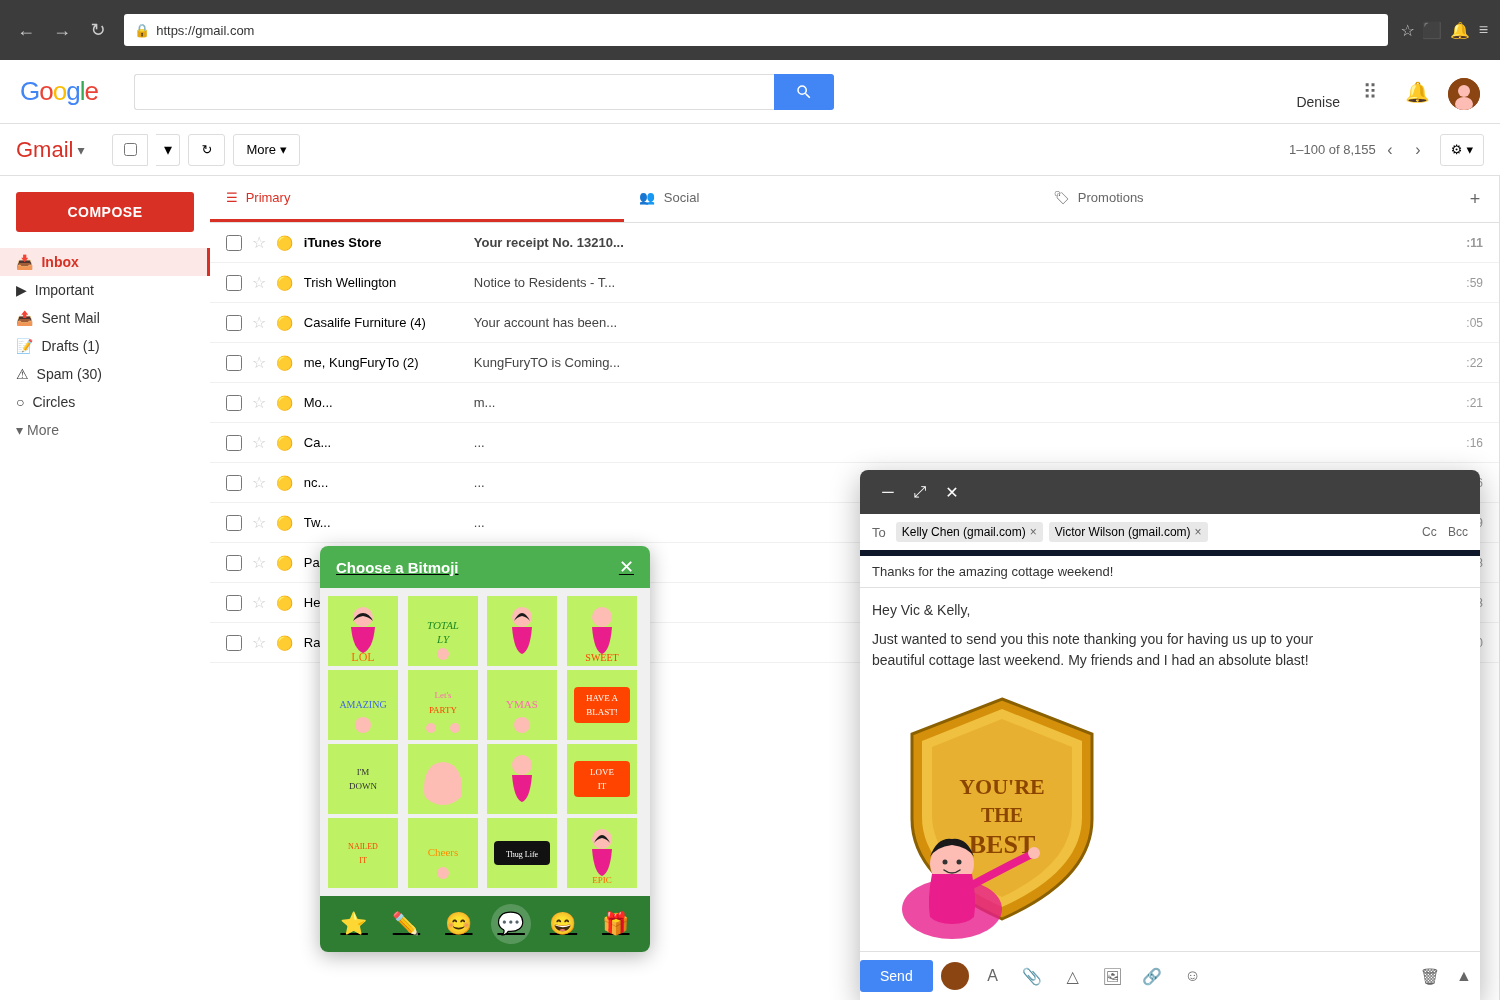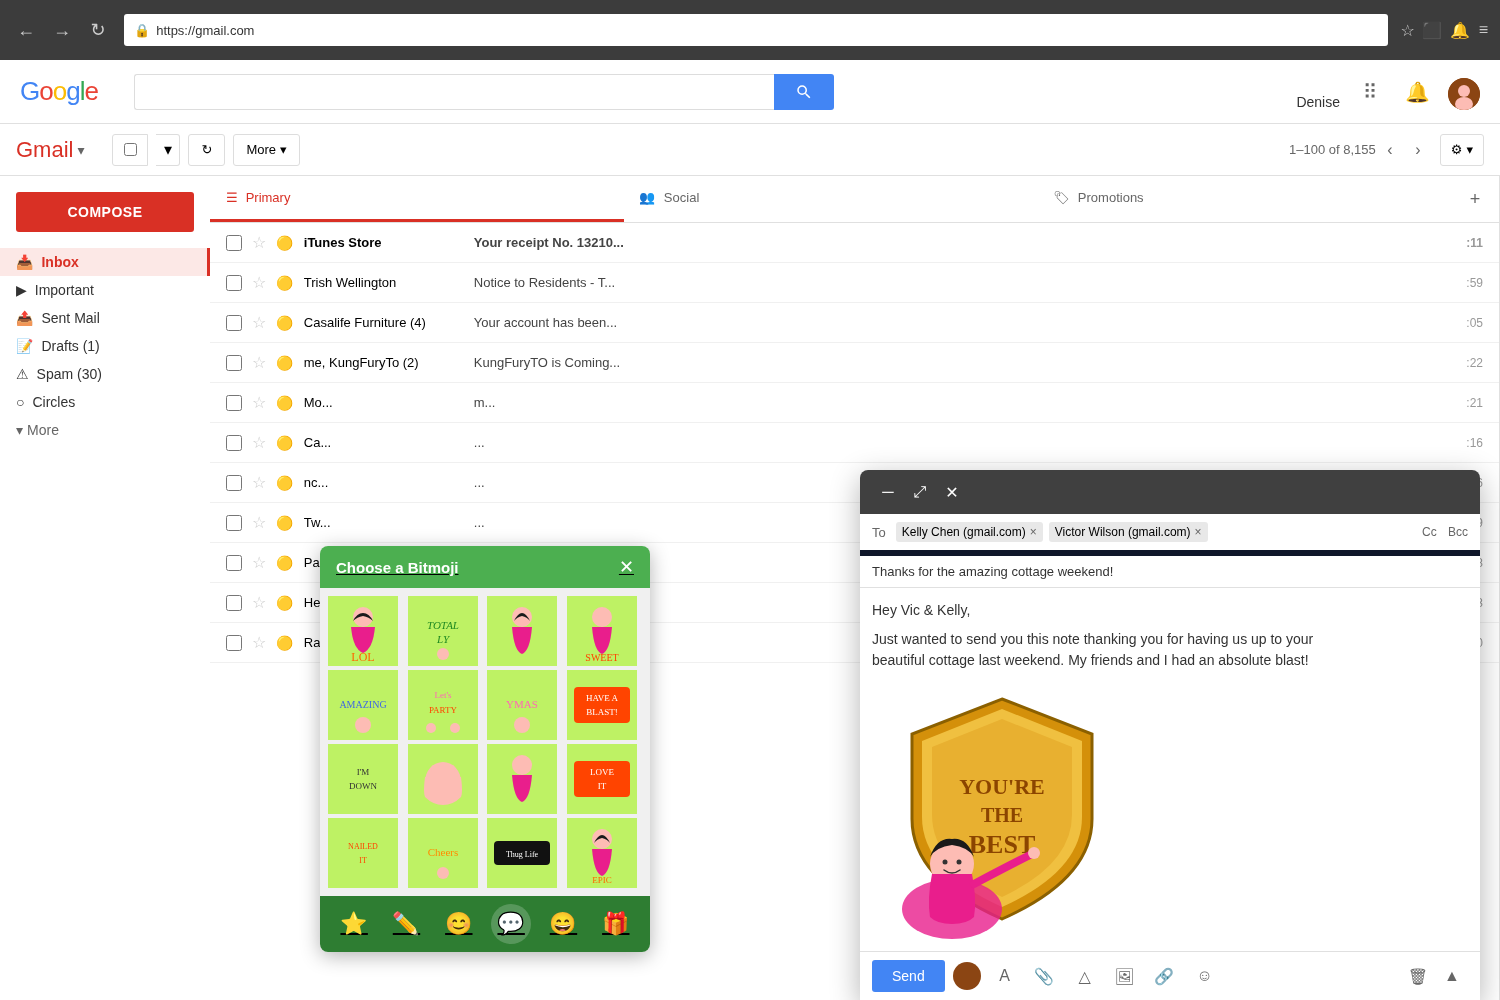--- a/index.html
+++ b/index.html
@@ -167,21 +167,21 @@
     }
     .to-label { color: #666; margin-right: 4px; }
     .recipient-chip {
       background: #e8e8e8; border-radius: 3px; padding: 3px 6px; font-size: 12px; display: flex; align-items: center; gap: 4px;
     }
     .recipient-chip .remove { cursor: pointer; color: #666; }
     .cc-bcc { margin-left: auto; color: #666; font-size: 12px; cursor: pointer; }
     .compose-subject { border: none; border-bottom: 1px solid #e0e0e0; padding: 8px 12px; font-size: 13px; width: 100%; outline: none; color: #333; }
     .compose-body { padding: 12px; font-size: 14px; min-height: 250px; color: #333; line-height: 1.5; }
     .compose-footer {
-      padding: 8px 12px; border-top: 1px solid #e0e0e0; display: flex; align-items: center; gap: 8px;
+      padding: 8px 0; border-top: 1px solid #e0e0e0; display: flex; align-items: center; gap: 8px;
     }
     .send-btn {
       background: #4285F4; color: white; border: none; border-radius: 3px; padding: 8px 20px; font-size: 14px; cursor: pointer; font-weight: 500;
     }
     .footer-icon-btn { background: none; border: none; cursor: pointer; font-size: 16px; color: #666; width: 32px; height: 32px; display: flex; align-items: center; justify-content: center; }
     .footer-avatar { width: 28px; height: 28px; border-radius: 50%; background: #8B4513; flex-shrink: 0; }
     .footer-spacer { flex: 1; }
     .footer-trash-btn { background: none; border: none; cursor: pointer; font-size: 16px; color: #666; }
 
     

